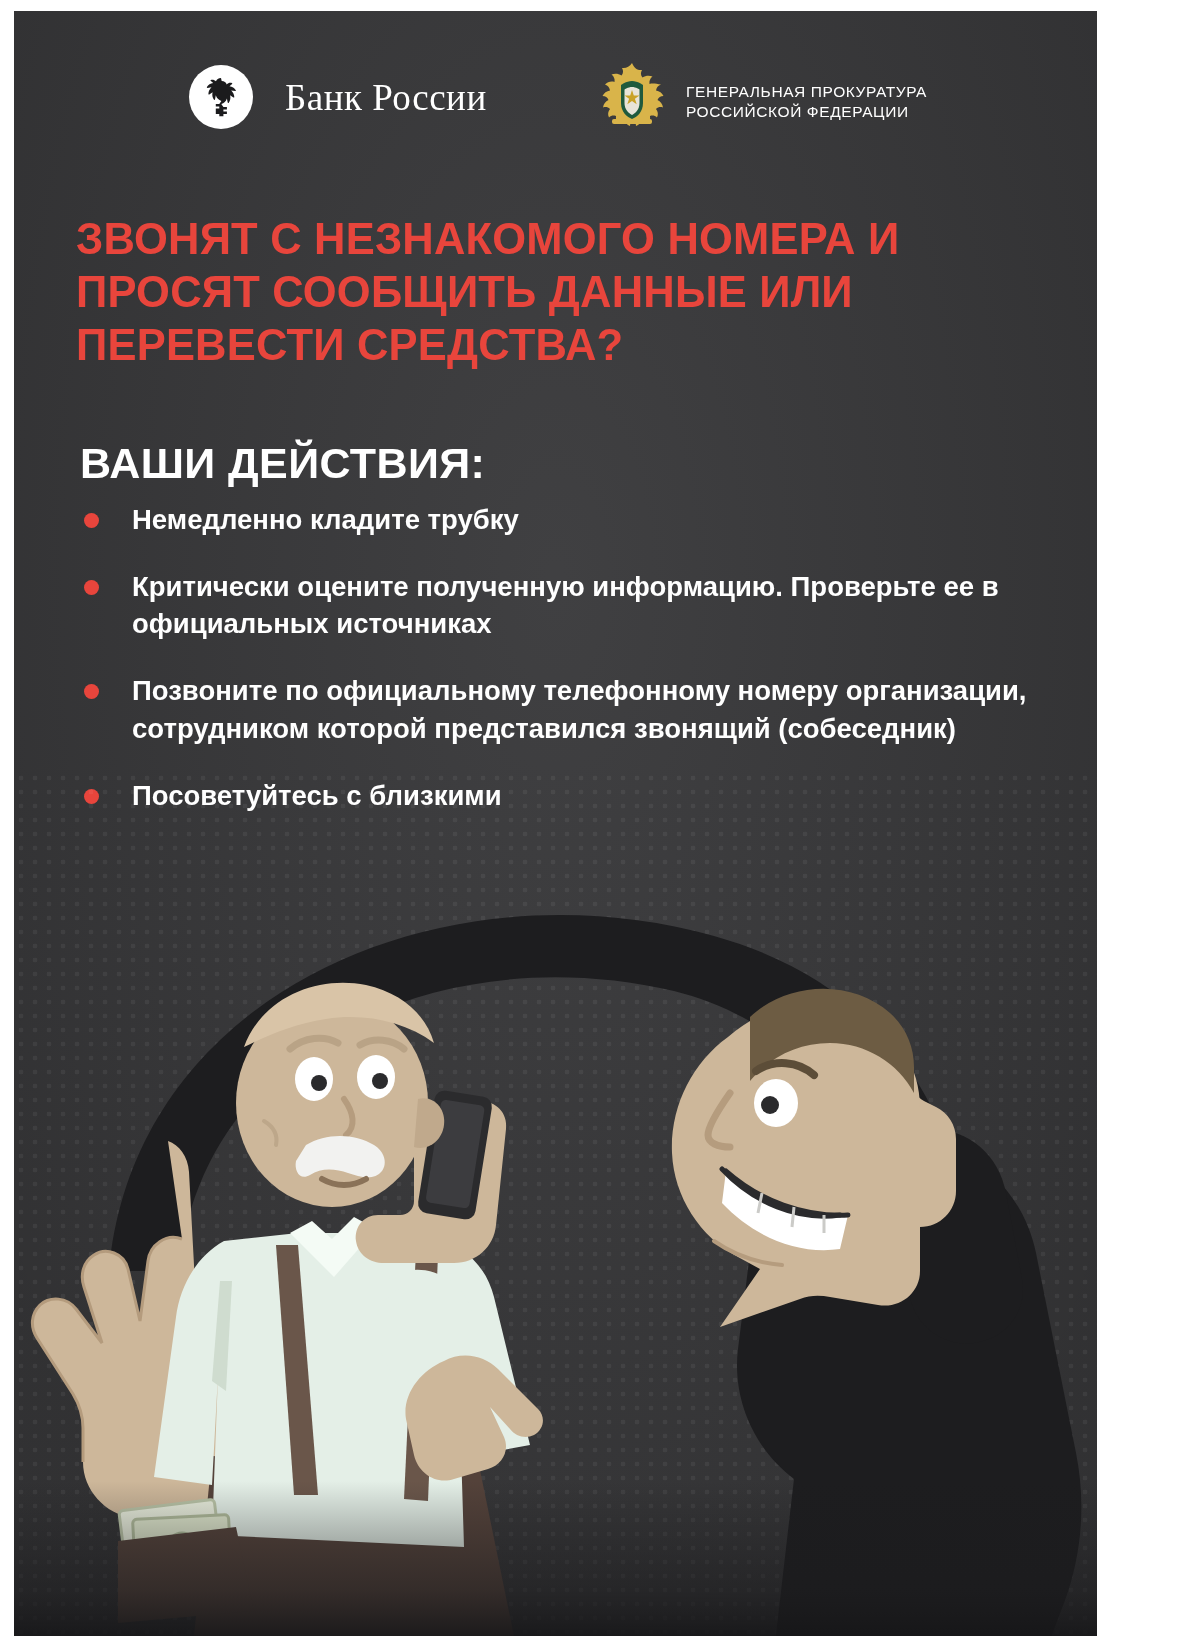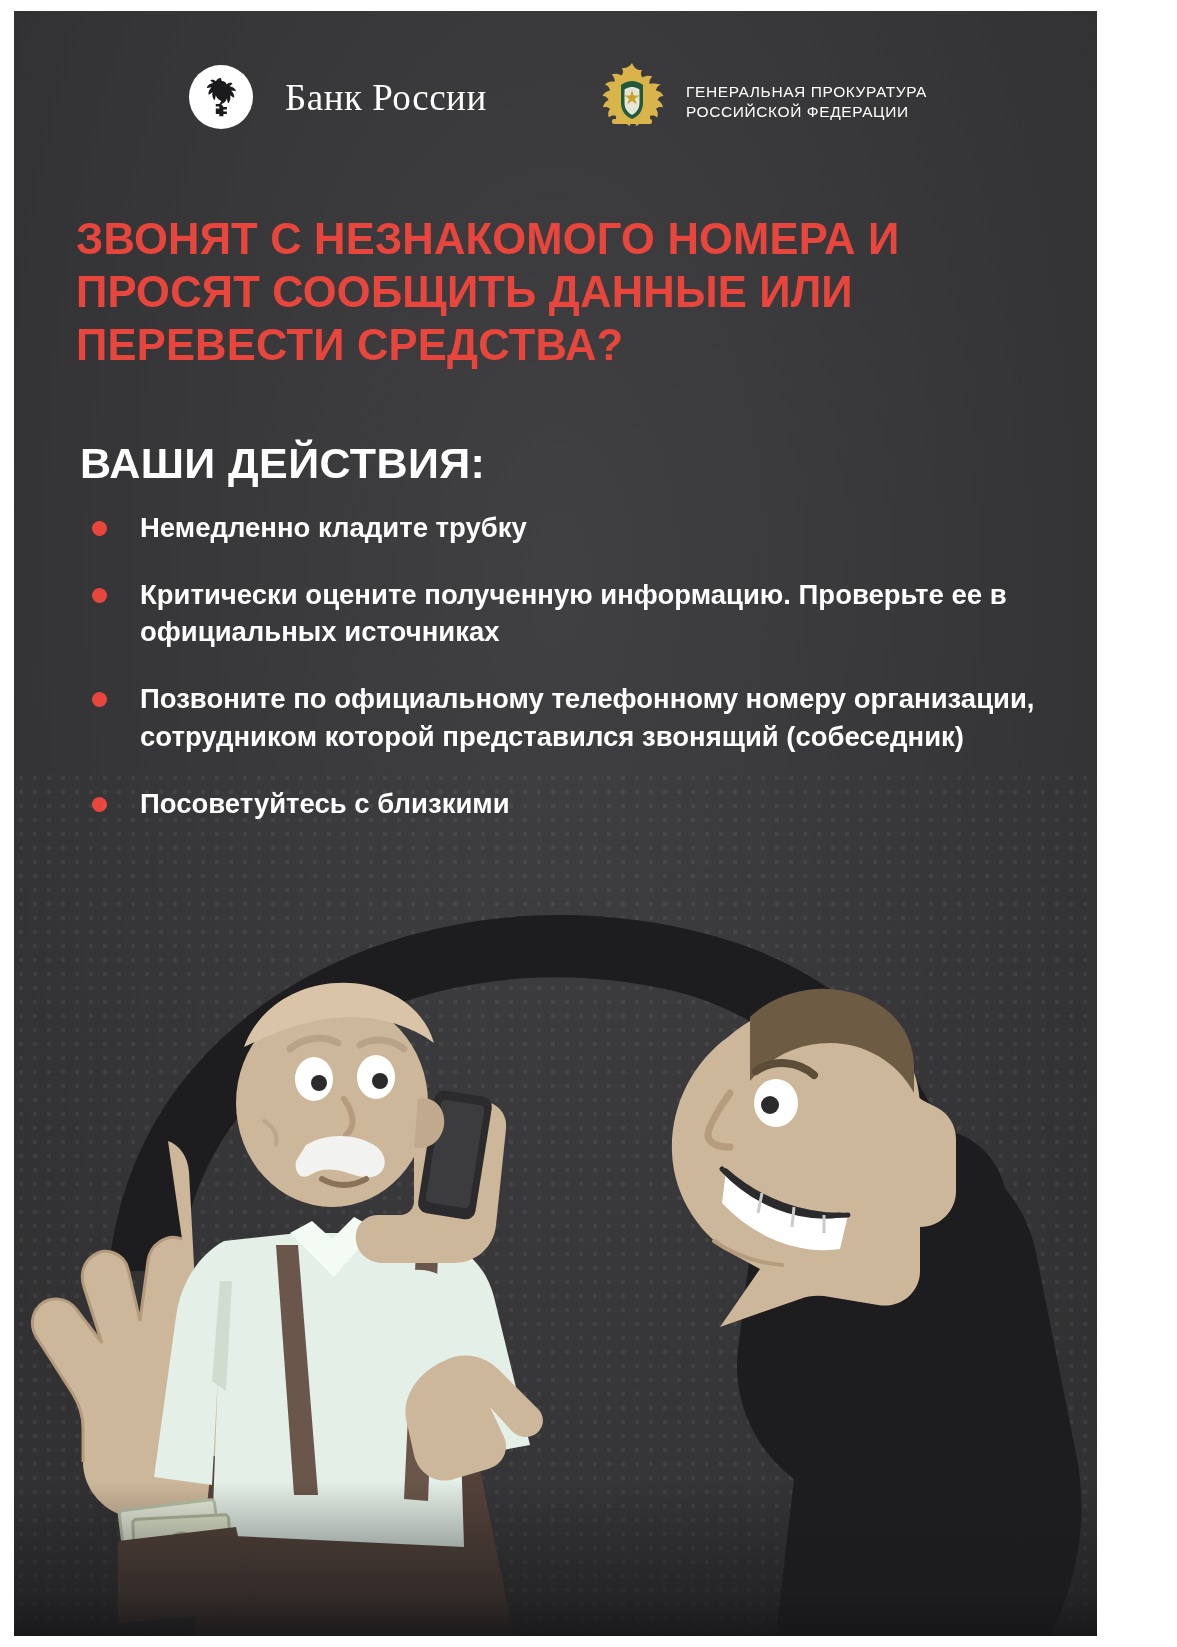--- a/index.html
+++ b/index.html
@@ -108,21 +108,21 @@
     color: #ffffff;
     font-size: 43px;
     font-weight: bold;
     letter-spacing: 0.4px;
   }
   .actions-list {
     position: absolute;
     left: 66px;
     top: 490px;
     width: 960px;
-    margin: 8px;
+    margin: 0;
     padding: 0;
     list-style: none;
   }
   .action-item {
     position: relative;
     padding-left: 52px;
     margin-bottom: 30px;
     color: #ffffff;
     font-size: 27.5px;
     font-weight: bold;

